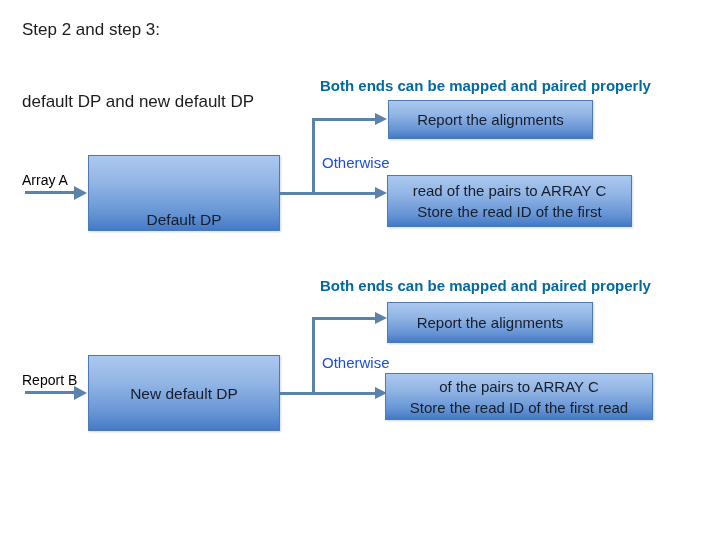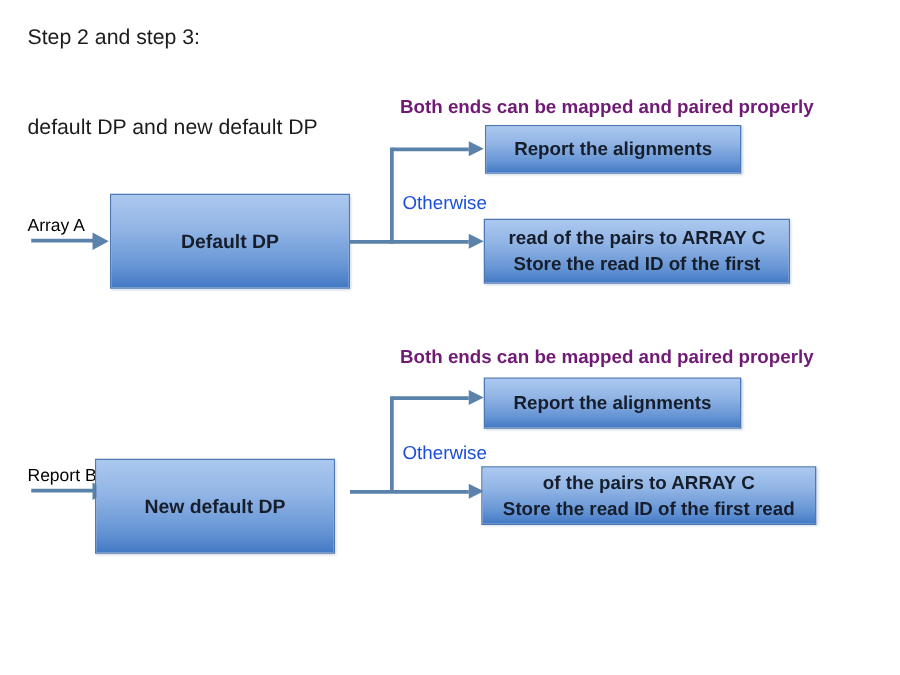--- a/index.html
+++ b/index.html
@@ -14,21 +14,21 @@
   .title-line {
     position: absolute;
     left: 22px;
     color: #1c1c1c;
     font-size: 17px;
     font-weight: 400;
     white-space: nowrap;
   }
   .cond-label {
     position: absolute;
-    color: #701a75;
+    color: #0369a1;
     font-size: 15px;
     font-weight: 700;
     white-space: nowrap;
   }
   .plain-label {
     position: absolute;
     color: #1d4ed8;
     font-size: 15px;
     font-weight: 400;
     white-space: nowrap;
@@ -40,21 +40,21 @@
     font-weight: 400;
     white-space: nowrap;
   }
   .box {
     position: absolute;
     background: linear-gradient(180deg, #abc8ef 0%, #93b6e6 35%, #6594d4 78%, #4379c5 100%);
     border: 1px solid #4d79b4;
     box-shadow: 1px 1px 2px rgba(120,140,170,0.35);
     color: #161d2b;
     font-size: 15px;
-    font-weight: 700;
+    font-weight: 400;
     display: flex;
     flex-direction: column;
     align-items: center;
     justify-content: center;
     text-align: center;
     box-sizing: border-box;
   }
   .box .ln { display: block; line-height: 21px; white-space: nowrap; }
   .hline, .vline { position: absolute; background: #5b82aa; }
   .arrowhead {
@@ -85,21 +85,21 @@
     <div class="box" style="left:388px; top:100px; width:205px; height:39px;">
       <span class="ln">Report the alignments</span>
     </div>
 
     <div class="plain-label" style="left:322px; top:154px;">Otherwise</div>
 
     <div class="input-label" style="left:22px; top:172px;">Array A</div>
     <div class="hline" style="left:25px; top:191px; width:51px; height:3px;"></div>
     <div class="arrowhead big" style="left:74px; top:186px;"></div>
 
-    <div class="box" style="left:88px; top:155px; width:192px; height:76px; font-size:15.5px;">
+    <div class="box" style="left:88px; top:155px; width:192px; height:76px; font-size:15.5px;justify-content:flex-end;">
       <span class="ln">Default DP</span>
     </div>
 
     <div class="hline" style="left:280px; top:192px; width:95px; height:3px;"></div>
     <div class="arrowhead" style="left:375px; top:187px;"></div>
     <div class="vline" style="left:312px; top:118px; width:3px; height:77px;"></div>
     <div class="hline" style="left:314px; top:118px; width:61px; height:3px;"></div>
     <div class="arrowhead" style="left:375px; top:113px;"></div>
 
     <div class="box" style="left:387px; top:175px; width:245px; height:52px;">
@@ -115,21 +115,21 @@
     <div class="box" style="left:387px; top:302px; width:206px; height:41px;">
       <span class="ln">Report the alignments</span>
     </div>
 
     <div class="plain-label" style="left:322px; top:354px;">Otherwise</div>
 
     <div class="input-label" style="left:22px; top:372px;">Report B</div>
     <div class="hline" style="left:25px; top:391px; width:51px; height:3px;"></div>
     <div class="arrowhead big" style="left:74px; top:386px;"></div>
 
-    <div class="box" style="left:76px; top:355px; width:192px; height:76px; font-size:15.5px;margin-top:12px;">
+    <div class="box" style="left:88px; top:355px; width:192px; height:76px; font-size:15.5px;">
       <span class="ln">New default DP</span>
     </div>
 
     <div class="hline" style="left:280px; top:392px; width:95px; height:3px;"></div>
     <div class="arrowhead" style="left:375px; top:387px;"></div>
     <div class="vline" style="left:312px; top:317px; width:3px; height:77px;"></div>
     <div class="hline" style="left:314px; top:317px; width:61px; height:3px;"></div>
     <div class="arrowhead" style="left:375px; top:312px;"></div>
 
     <div class="box" style="left:385px; top:373px; width:268px; height:47px;">

